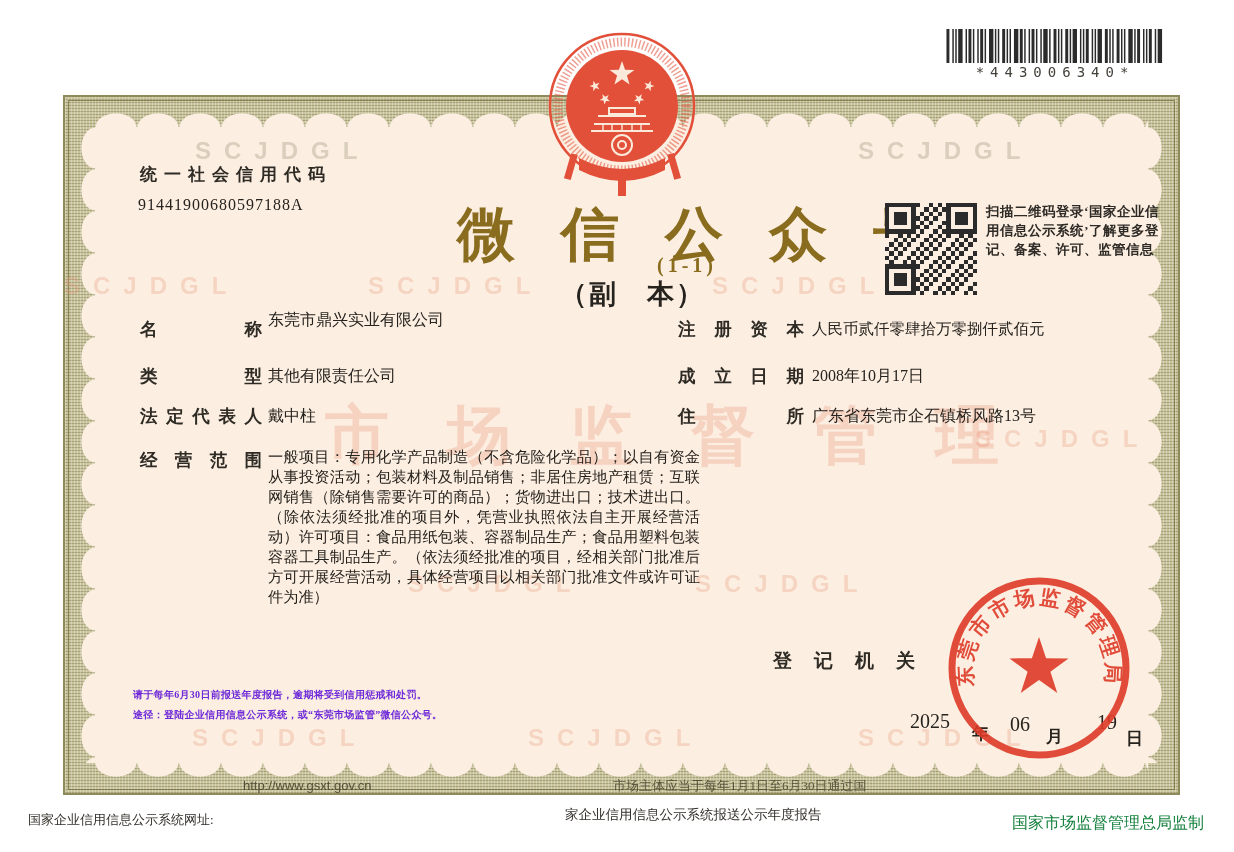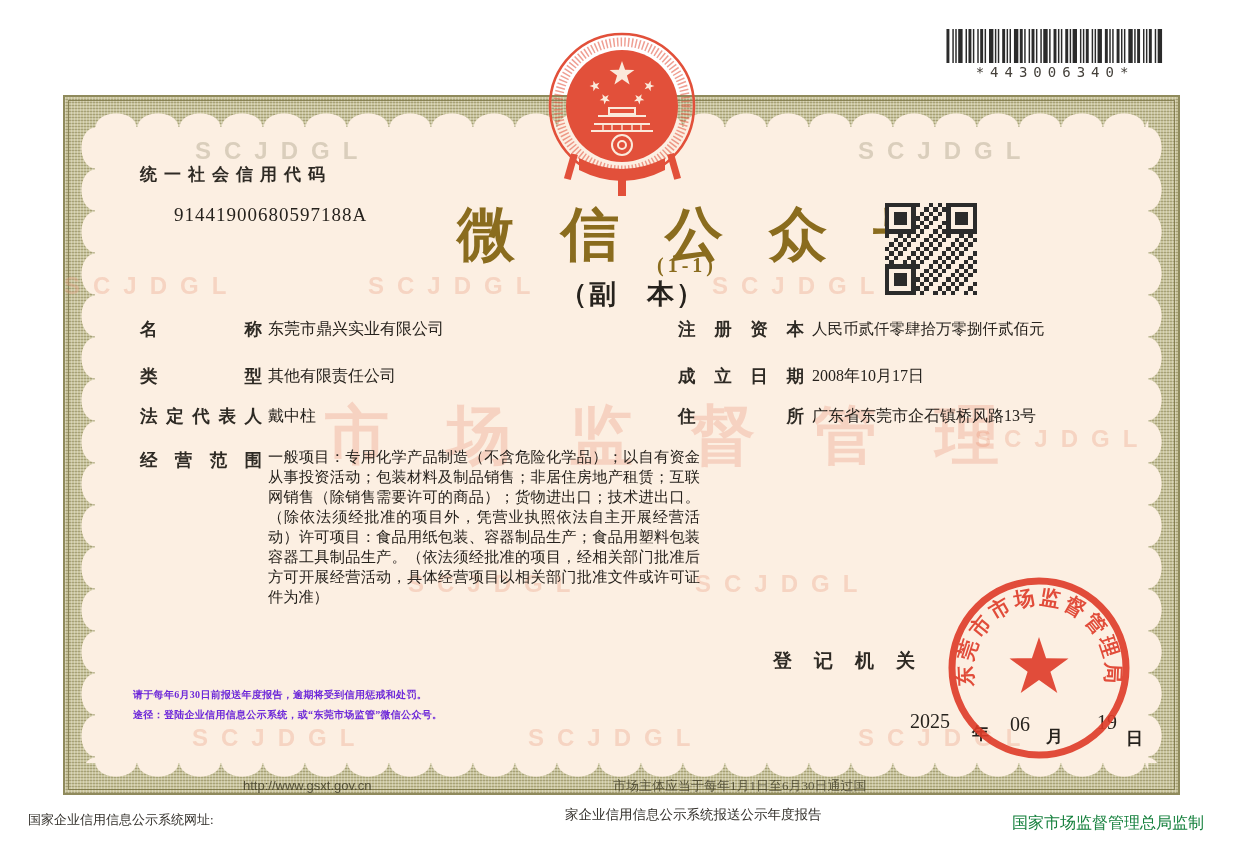--- a/index.html
+++ b/index.html
@@ -30,21 +30,21 @@
   
   .wm{position:absolute;font-family:"Liberation Sans","DejaVu Sans",sans-serif;font-weight:bold;
       font-size:24px;letter-spacing:13px;pointer-events:none;}
   .wm-gray{color:rgba(155,145,118,.35);}
   .wm-pink{color:rgba(233,150,118,.30);}
   .wm-center{position:absolute;left:325px;top:392px;font-size:64px;letter-spacing:58px;
       font-weight:bold;color:rgba(226,110,78,.22);font-family:"Liberation Serif",serif;white-space:nowrap;}
 
   
   .credit-label{left:140px;top:163px;font-size:17px;font-weight:bold;letter-spacing:7px;color:#2e2a24;}
-  .credit-code{left:138px;top:204px;font-size:19px;letter-spacing:1px;color:#26221d;margin-left:36px;}
+  .credit-code{left:138px;top:196px;font-size:16px;letter-spacing:1px;color:#26221d;}
   .title{left:457px;top:196px;font-size:58px;font-weight:bold;letter-spacing:46px;color:#8a6c1e;
          font-family:"Liberation Sans","DejaVu Sans",sans-serif;white-space:nowrap;}
   .copy-no{left:657px;top:254px;font-size:20px;letter-spacing:4px;color:#8a6c1e;font-weight:bold;}
   .subtitle{left:560px;top:276px;font-size:27px;font-weight:bold;color:#26221d;letter-spacing:2px;text-align:center;}
 
   
   .barcode{left:945px;top:29px;width:220px;height:34px;}
   .barcode-text{left:938px;top:64px;width:234px;text-align:center;font-size:14px;letter-spacing:6px;
       color:#44403a;font-family:"DejaVu Sans Mono","Liberation Mono",monospace;}
 
@@ -392,26 +392,27 @@
         <rect x="0" y="0" width="7" height="7" fill="#2b2b2b"></rect>
         <rect x="1" y="1" width="5" height="5" fill="#fcefe2"></rect>
         <rect x="2" y="2" width="3" height="3" fill="#2b2b2b"></rect>
         <rect x="14" y="0" width="7" height="7" fill="#2b2b2b"></rect>
         <rect x="15" y="1" width="5" height="5" fill="#fcefe2"></rect>
         <rect x="16" y="2" width="3" height="3" fill="#2b2b2b"></rect>
         <rect x="0" y="14" width="7" height="7" fill="#2b2b2b"></rect>
         <rect x="1" y="15" width="5" height="5" fill="#fcefe2"></rect>
         <rect x="2" y="16" width="3" height="3" fill="#2b2b2b"></rect>
       </svg></div>
+  <div class="abs qr-caption">扫描二维码登录‘国家企业信用信息公示系统’了解更多登记、备案、许可、监管信息</div>
 
   <div class="abs flabel flabel-l" style="top:317px;">
       <span>名</span>
       <span>称</span>
     </div>
-  <div class="abs fvalue" style="left:268px;top:319px;">东莞市鼎兴实业有限公司</div>
+  <div class="abs fvalue" style="left:268px;top:310px;">东莞市鼎兴实业有限公司</div>
 
   <div class="abs flabel flabel-l" style="top:364px;">
       <span>类</span>
       <span>型</span>
     </div>
   <div class="abs fvalue" style="left:268px;top:366px;">其他有限责任公司</div>
 
   <div class="abs flabel flabel-l" style="top:404px;">
       <span>法</span>
       <span>定</span>

